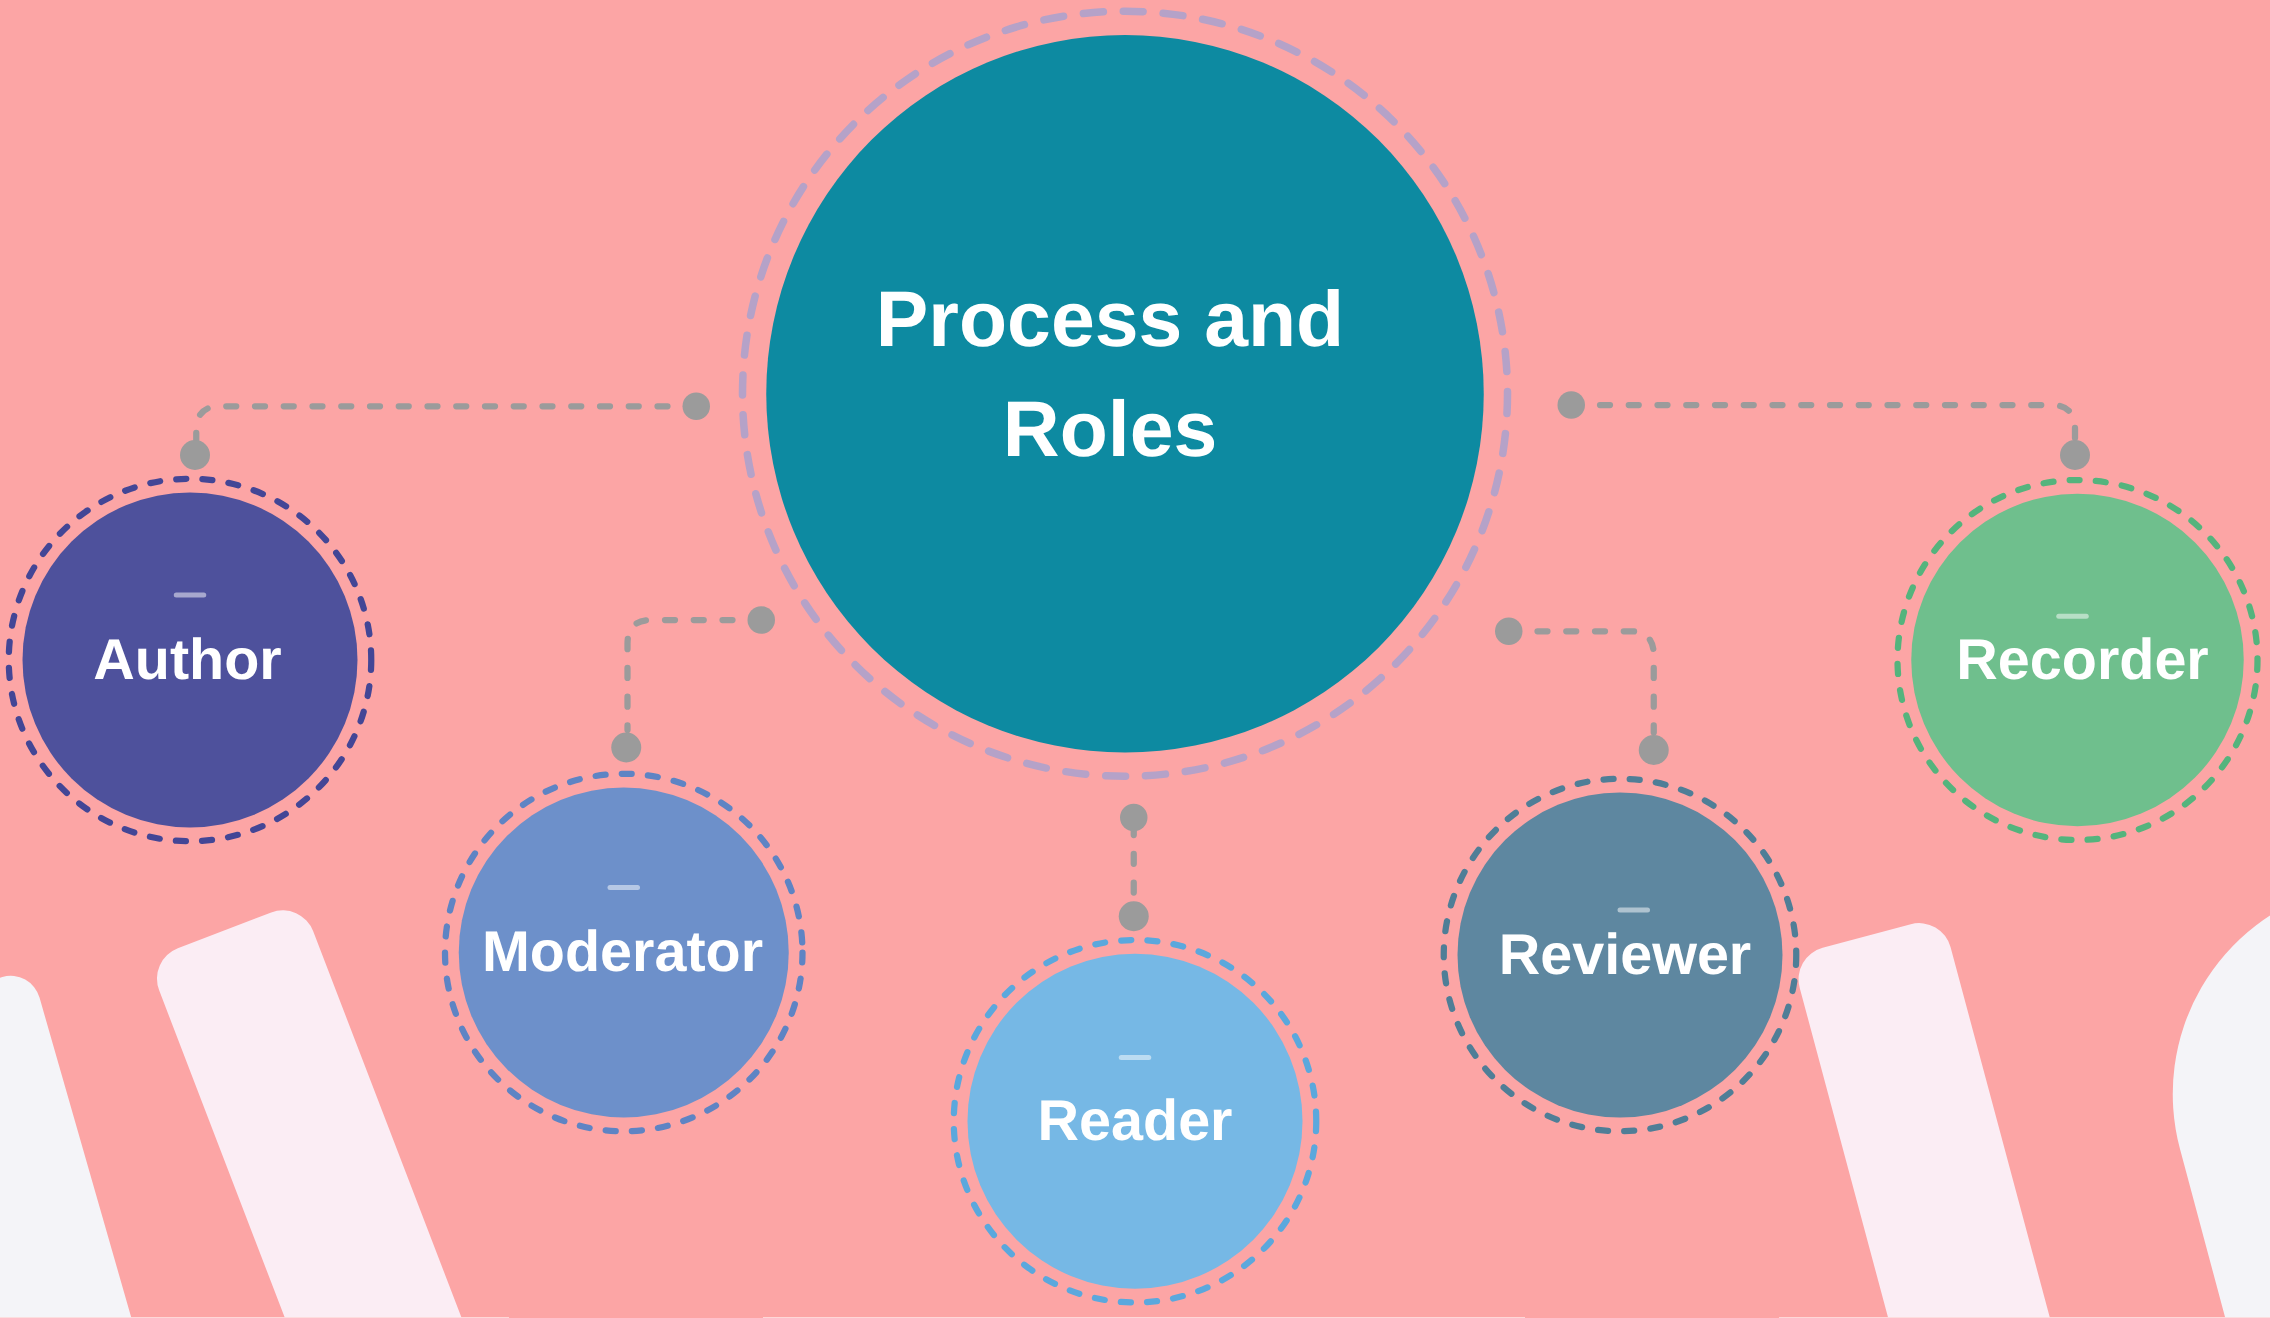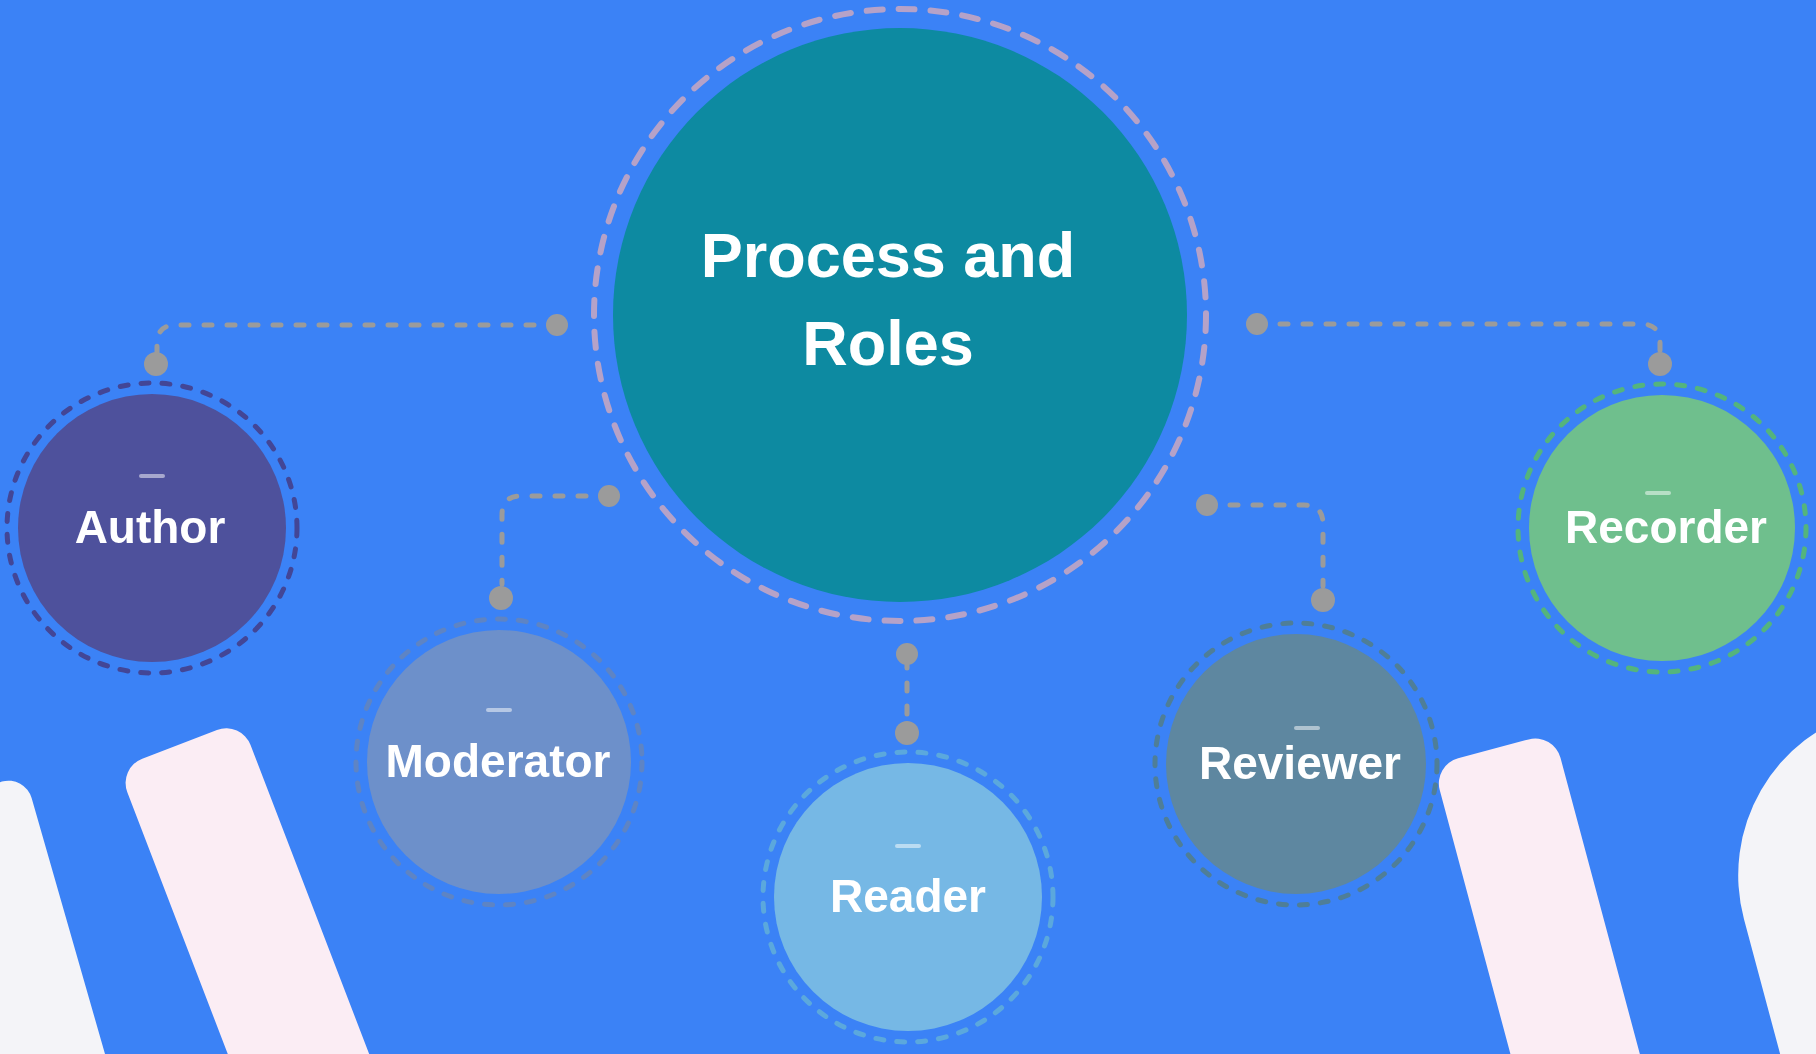--- a/index.html
+++ b/index.html
@@ -1,21 +1,21 @@
 <!DOCTYPE html>
 <html><head>
 <meta charset="utf-8">
 <style>
   html, body { margin: 0; padding: 0; background: #ffffff; }
   .canvas {
     position: relative;
     width: 1816px;
     height: 1054px;
     overflow: hidden;
-    background: #3b82f6;
+    background: #fca5a5;
     font-family: "Liberation Sans", sans-serif;
   }
   svg.scene { position: absolute; inset: 0; display: block; }
   .node-label {
     font-family: "Liberation Sans", sans-serif;
     font-weight: 700;
     font-size: 46px;
     fill: #ffffff;
     text-anchor: middle;
   }

